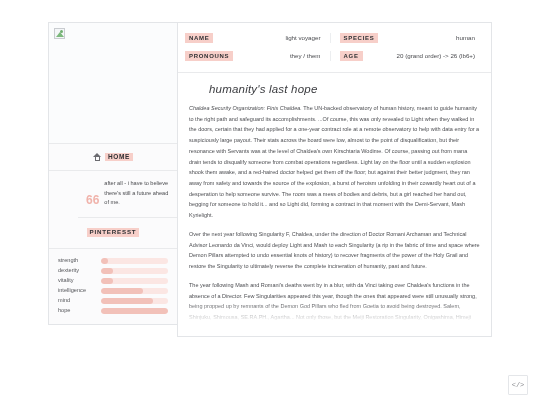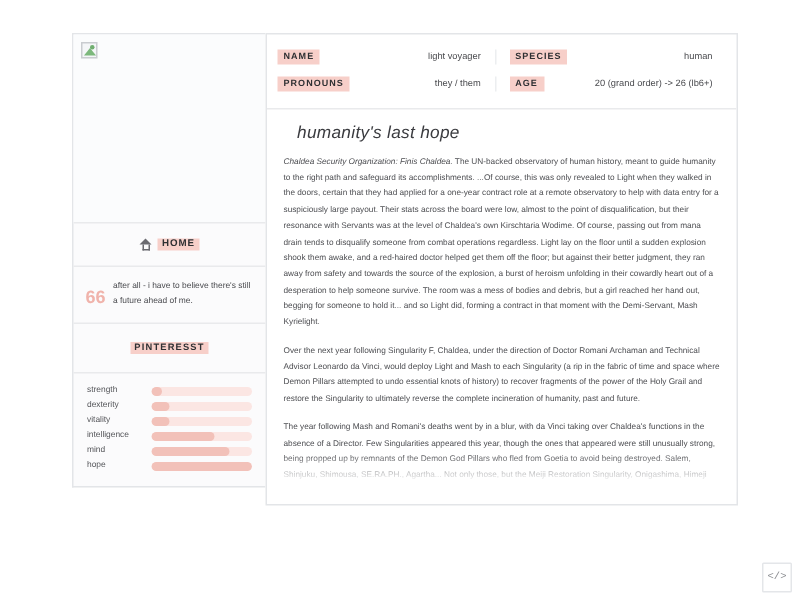--- a/index.html
+++ b/index.html
@@ -115,25 +115,26 @@
     letter-spacing: 0.6px;
     color: #2f3033;
     background: #f7cfc9;
     padding: 1px 3px;
     line-height: 1;
   }
 
   .quote-row {
     padding: 9px 8px 10px 8px;
     display: flex;
-    align-items: flex-start;
+    align-items: center;
     gap: 5px;
     border-bottom: 1px solid #e9eaec;
     min-height: 38px;
     box-sizing: border-box;
+    margin-left: 29px;
   }
   .quote-mark {
     font-size: 12px;
     font-weight: bold;
     color: #f0b3ab;
     line-height: 1;
     flex: 0 0 auto;
     align-self: flex-end;
     padding-bottom: 1px;
   }
@@ -261,21 +262,21 @@
     height: 26px;
     background: linear-gradient(to bottom, rgba(255,255,255,0), #ffffff 78%);
     pointer-events: none;
   }
 
   .section-heading {
     font-size: 11.5px;
     font-style: italic;
     font-weight: normal;
     color: #3a3b3f;
-    margin: 0 0 8px 9px;
+    margin: 0 0 8px 20px;
     letter-spacing: 0.2px;
   }
   .section-heading.second {
     margin-top: 14px;
   }
 
   .para {
     font-size: 5.5px;
     line-height: 1.95;
     color: #4d4e52;

